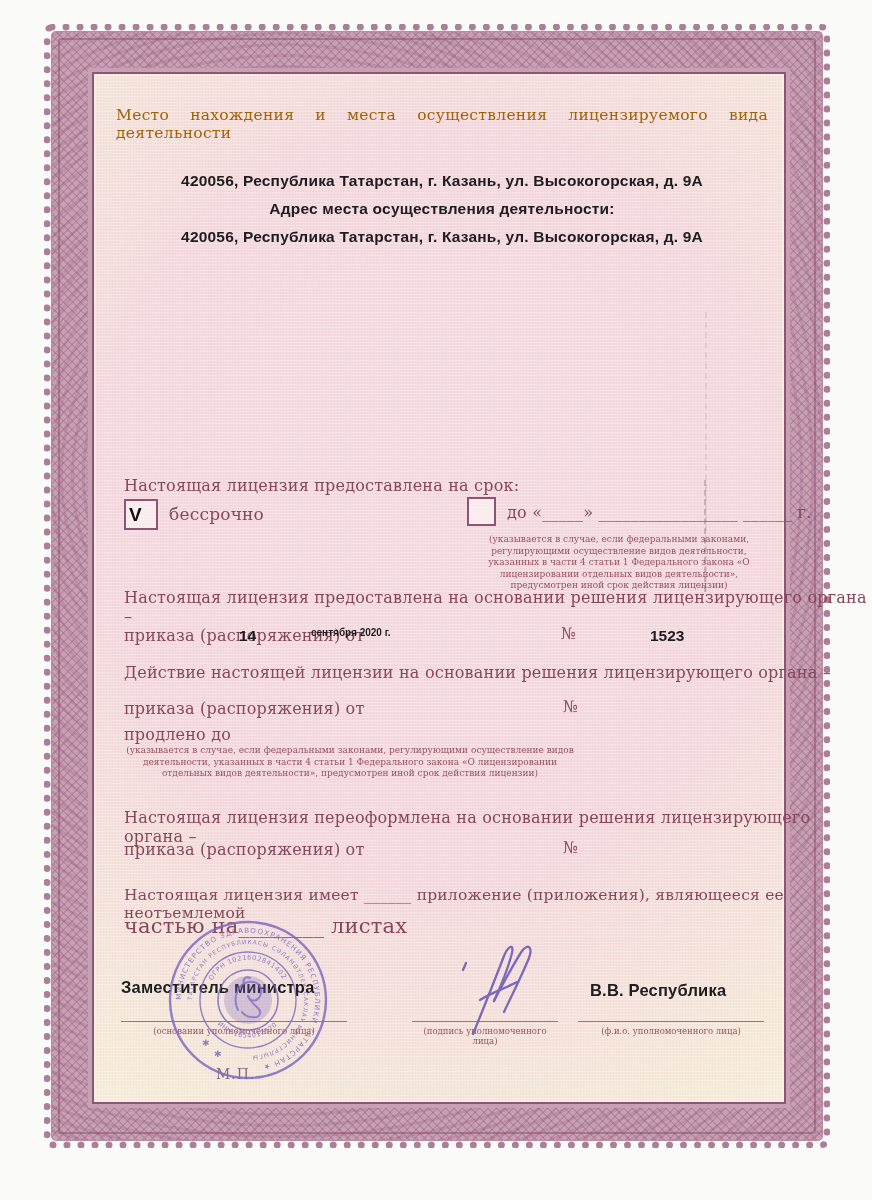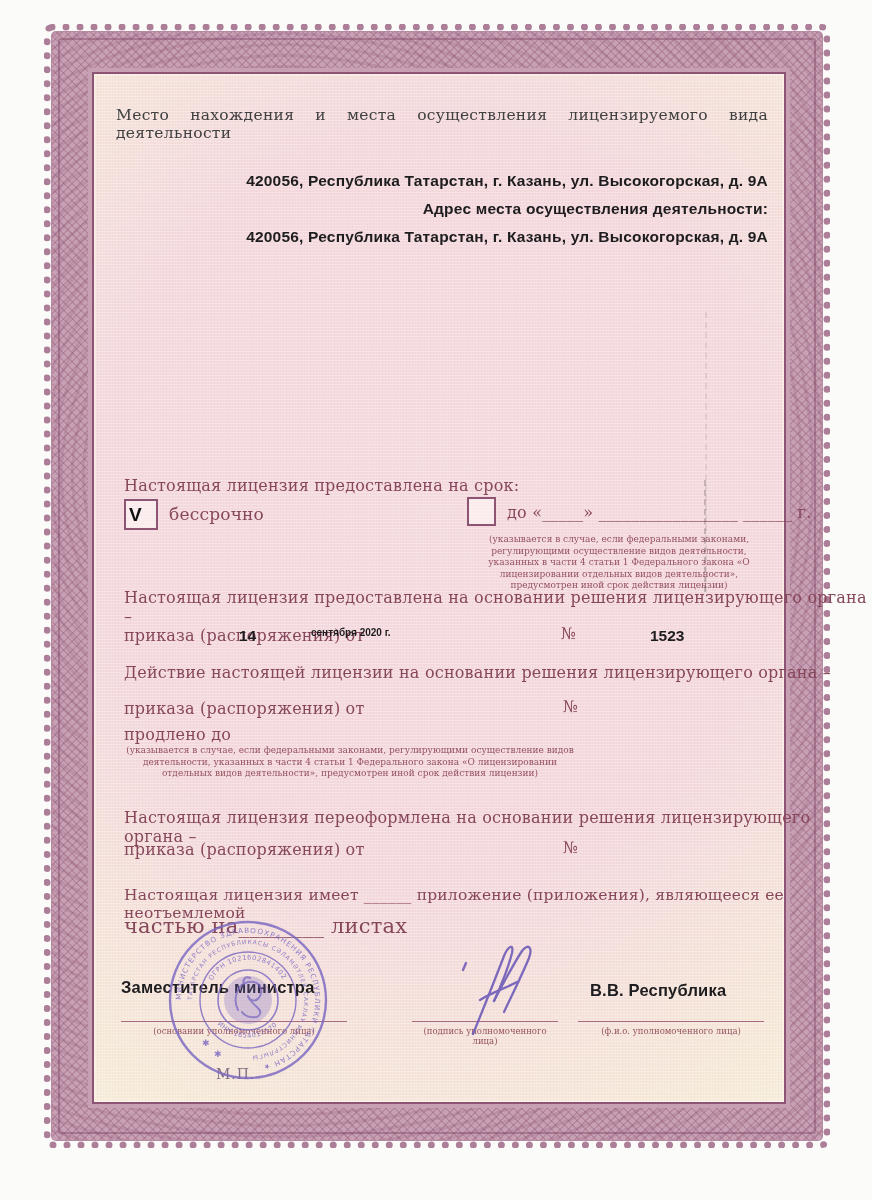--- a/index.html
+++ b/index.html
@@ -41,26 +41,26 @@
   }
 
   
   .abs{position:absolute;}
   .serif{color:#87475a;font-family:"DejaVu Serif", serif;}
   .filled{color:#1d1c1e;font-family:"Liberation Sans", sans-serif;font-weight:700;}
   .small-note{font-size:9px;line-height:11.5px;color:#95515f;text-align:center;}
   .blank-line{color:#87475a;}
 
   .title{
-    left:116px;top:106px;width:652px;font-size:15.5px;color:#404040;
+    left:116px;top:106px;width:652px;font-size:15.5px;color:#a16207;
     text-align:justify;text-align-last:justify;font-weight:500;letter-spacing:.3px;
   }
   .subtitle{left:116px;top:130px;width:660px;font-size:9px;line-height:11px;color:#95515f;}
 
-  .addr{left:116px;width:652px;text-align:right;font-size:15.5px;letter-spacing:.2px;}
+  .addr{left:116px;width:652px;text-align:center;font-size:15.5px;letter-spacing:.2px;}
   .addr1{top:172px;}
   .addr-label{top:200px;}
   .addr2{top:228px;}
 
   .sec{font-size:16px;letter-spacing:.2px;}
 
   .checkbox{
     border:2px solid #8e5473;background:rgba(255,252,250,.55);
     font-family:"Liberation Sans", sans-serif;font-weight:700;color:#111;
     display:flex;align-items:center;justify-content:flex-start;

